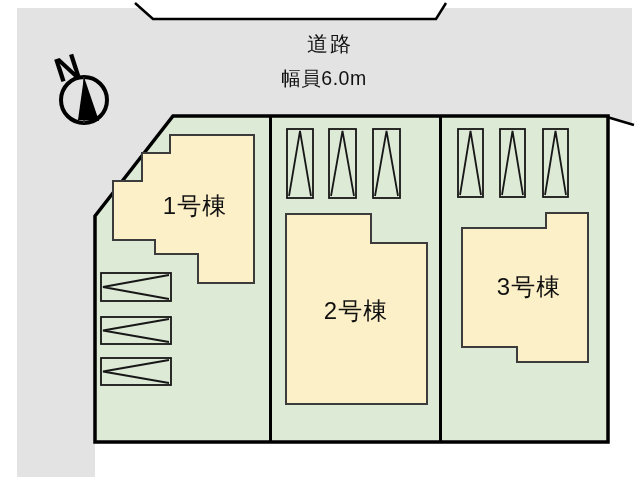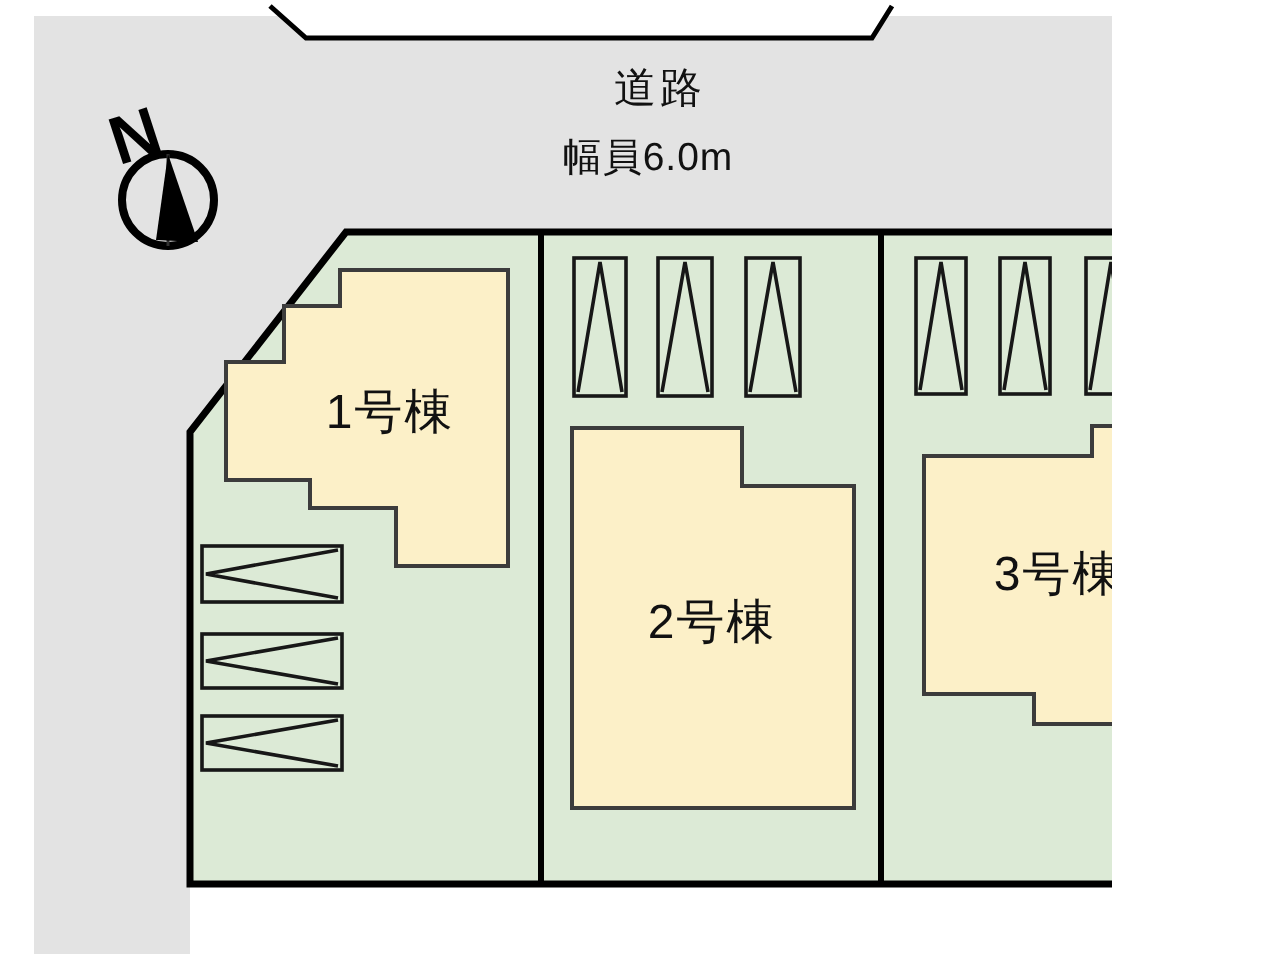--- a/index.html
+++ b/index.html
@@ -1,18 +1,18 @@
 <!DOCTYPE html>
 <html style="--color-road: #e3e3e3; --color-plot: #dcead6; --color-building: #fcf0c8; --color-line: #000000;"><head>
 <meta charset="utf-8">
 <style>
   html,body{margin:0;padding:0;background:#fff;}
   .canvas{
     position:relative;
-    width:556px;height:485px;
+    width:640px;height:485px;
     background:#ffffff;
     font-family:"Liberation Sans","DejaVu Sans",sans-serif;
     overflow:hidden;
   }
   svg{display:block;}
   .road-fill{fill:var(--color-road,#e3e3e3);stroke:none;}
   .edge-line{fill:none;stroke:var(--color-line,#000);stroke-width:2.5;stroke-linejoin:miter;}
   .plot-fill{fill:var(--color-plot,#dcead6);stroke:var(--color-line,#000);stroke-width:3.5;stroke-linejoin:miter;}
   .divider{stroke:var(--color-line,#000);stroke-width:3;}
   .bldg{fill:var(--color-building,#fcf0c8);stroke:#3c3c3c;stroke-width:2;stroke-linejoin:miter;}

